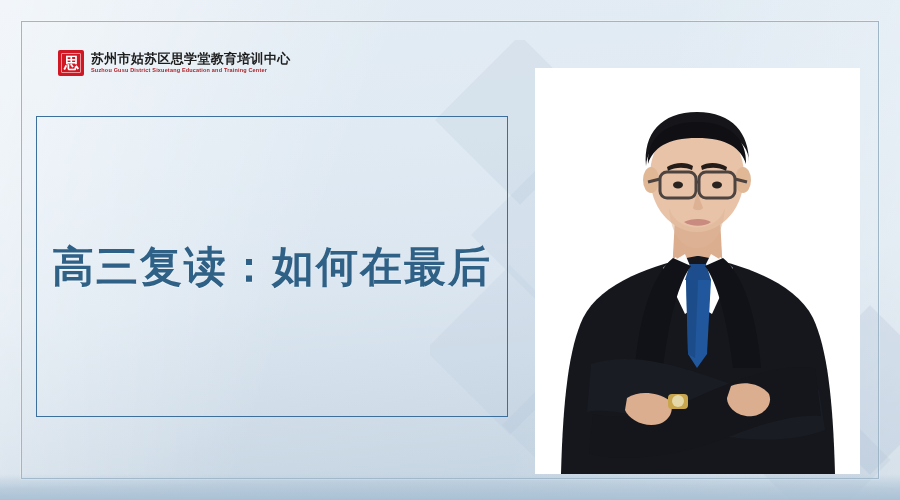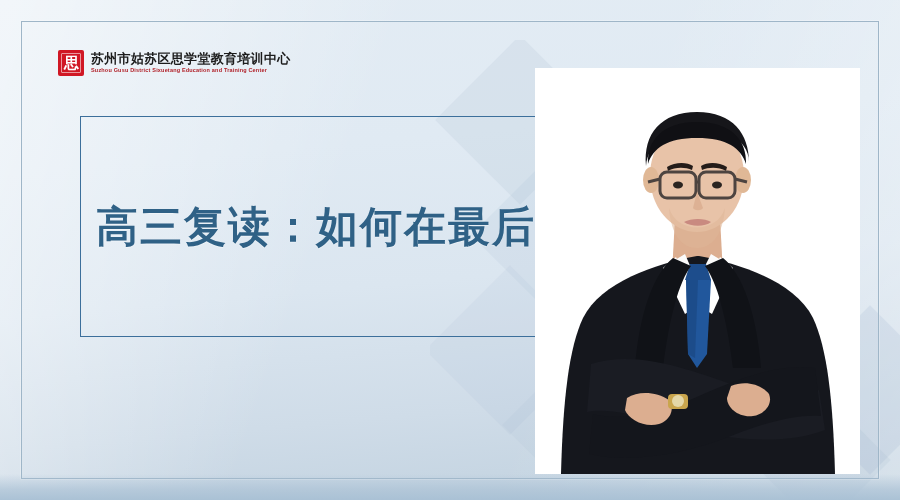--- a/index.html
+++ b/index.html
@@ -129,29 +129,28 @@
     transform: scaleX(1.02);
     transform-origin: left center;
   }
 
   
   .title-box {
     position: absolute;
     left: 36px;
     top: 116px;
     width: 472px;
-    height: 221px;
+    height: 301px;
     border: 1.5px solid #3c6f9b;
     box-sizing: border-box;
     display: flex;
     flex-direction: column;
     align-items: center;
     justify-content: center;
     gap: 24px;
-    margin-left: 44px;
   }
   .title-line {
     font-family: "DejaVu Sans", "Liberation Sans", sans-serif;
     font-size: 42px;
     font-weight: 700;
     color: #2f6186;
     letter-spacing: 2px;
     line-height: 1;
     white-space: nowrap;
     text-shadow: 0 1px 0 rgba(255,255,255,0.35);

